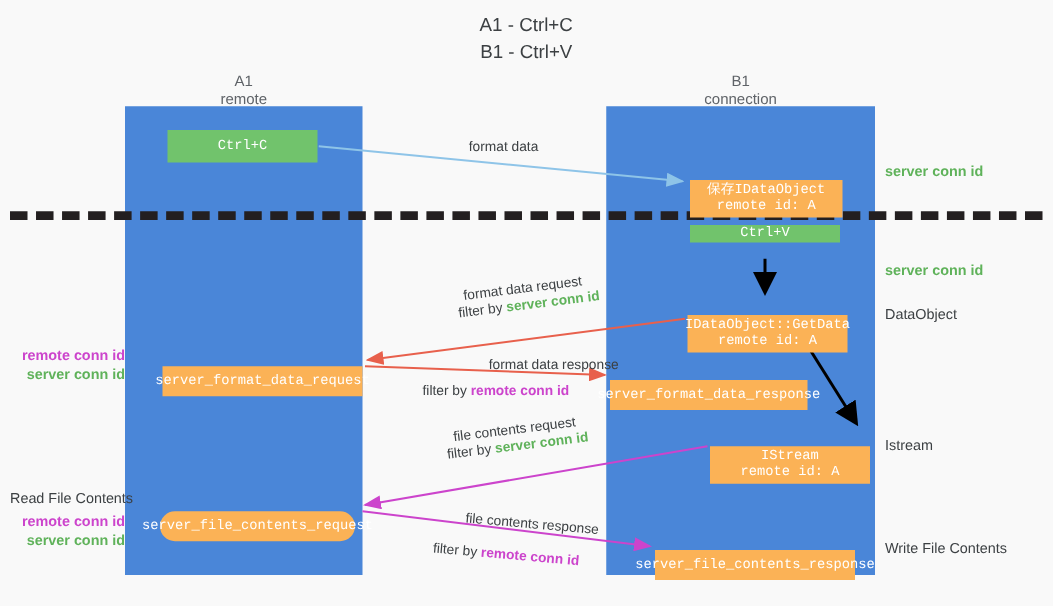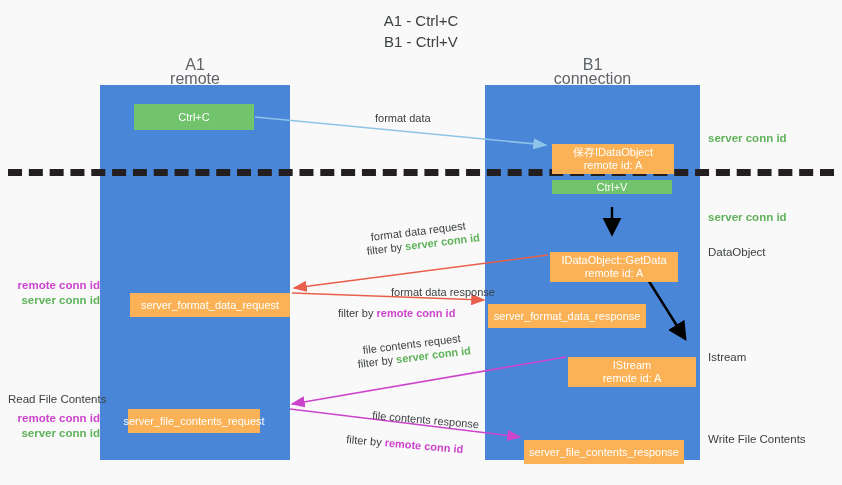--- a/index.html
+++ b/index.html
@@ -17,21 +17,21 @@
   
   #title{
     left:0;top:10px;width:842px;
     text-align:center;
     font-size:15px;line-height:21px;
     color:#3c4043;
   }
 
   
   .lane-head{
-    text-align:center;font-size:16px;line-height:14px;color:#5f6368;
+    text-align:center;font-size:12px;line-height:14px;color:#5f6368;
   }
   #head-a1{left:100px;top:58px;width:190px;}
   #head-b1{left:485px;top:58px;width:215px;}
 
   
   .lane{background:#4a86d8;}
   #lane-a1{left:100px;top:85px;width:190px;height:375px;}
   #lane-b1{left:485px;top:85px;width:215px;height:375px;}
 
   
@@ -42,33 +42,34 @@
 
   
   .node{
     box-sizing:border-box;
     display:flex;flex-direction:column;
     align-items:center;justify-content:center;
     text-align:center;
     color:#ffffff;
     font-size:11px;line-height:13px;
     padding:3px 4px;
+    font-family:Liberation Mono, monospace;
   }
   .green{background:#71c36c;}
   .orange{background:#fbb košul;}
   .orange{background:#fbb256;margin-top:16px;}
 
   #n-ctrlc{left:134px;top:104px;width:120px;height:26px;}
   #n-save{left:552px;top:128px;width:122px;height:30px;}
   #n-ctrlv{left:552px;top:180px;width:120px;height:14px;}
   #n-getdata{left:550px;top:236px;width:128px;height:30px;}
   #n-fmtreq{left:130px;top:277px;width:160px;height:24px;}
   #n-fmtresp{left:488px;top:288px;width:158px;height:24px;}
   #n-istream{left:568px;top:341px;width:128px;height:30px;}
-  #n-filereq{left:128px;top:393px;width:132px;height:24px;}
+  #n-filereq{left:128px;top:393px;width:156px;height:24px;border-radius:12px;}
   #n-fileresp{left:524px;top:424px;width:160px;height:24px;}
 
   
   .side{font-size:11.5px;line-height:15px;color:#3c4043;}
   .green-t{color:#5fb25a;font-weight:bold;}
   .magenta-t{color:#cc44cc;font-weight:bold;}
   .plain-t{color:#3c4043;}
 
   #lbl-servconn1{left:708px;top:131px;}
   #lbl-servconn2{left:708px;top:210px;}

